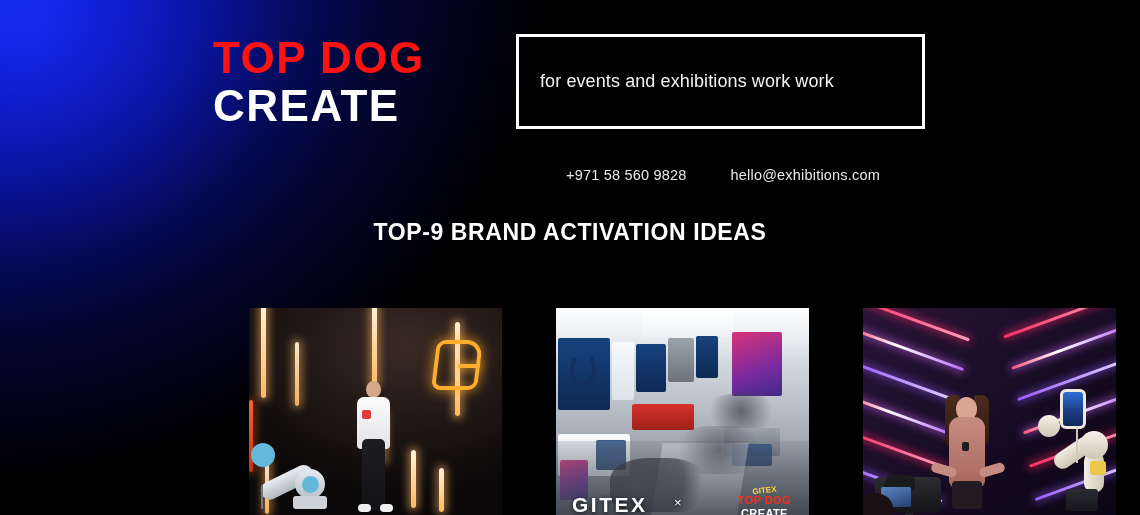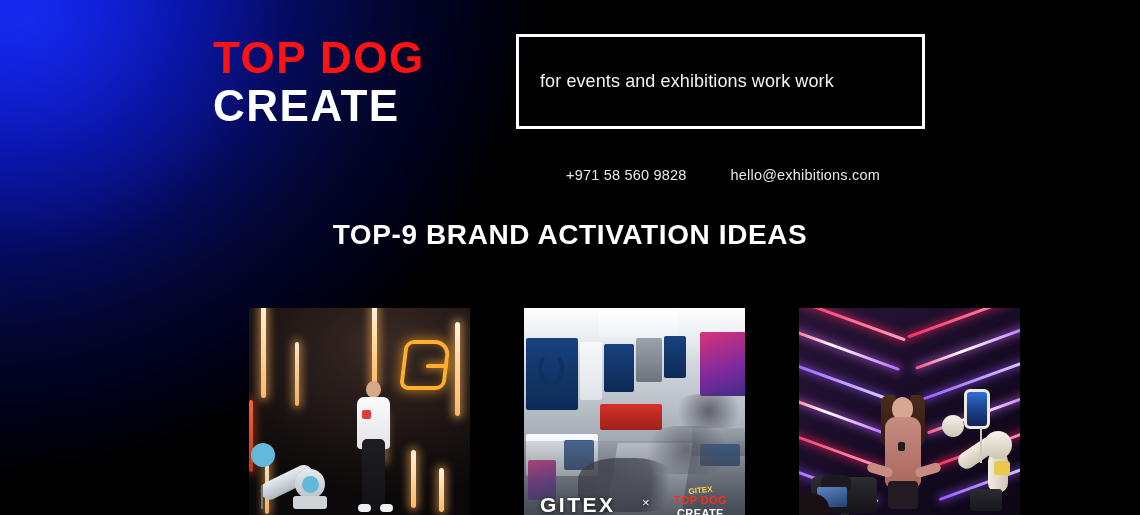--- a/index.html
+++ b/index.html
@@ -91,42 +91,42 @@
     letter-spacing:0.2px;
     text-decoration:none;
     white-space:nowrap;
   }
 
   
   #headline {
     position:absolute; left:0; top:219px; width:1140px;
     text-align:center;
     color:#ffffff;
-    font-size:28px;
+    font-size:23px;
     font-weight:bold;
     letter-spacing:0.6px;
   }
   #subheadline {
     position:absolute; left:0; top:257px; width:1140px;
     text-align:center;
     color:#ededed;
     font-size:16px;
     font-weight:400;
     letter-spacing:0.7px;
   }
 
   
   #gallery {
     position:absolute; left:213px; top:308px;
     width:716px; height:207px;
     display:flex; gap:18px;
   }
   .photo-card {
     position:relative;
-    width:221px; height:207px;
+    width:253px; height:207px;
     overflow:hidden;
     background:#0b0b0d;
     flex:0 0 auto;
     margin-left:36px;
   }
 
   
   .c1-bg {
     position:absolute; inset:0;
     background:

